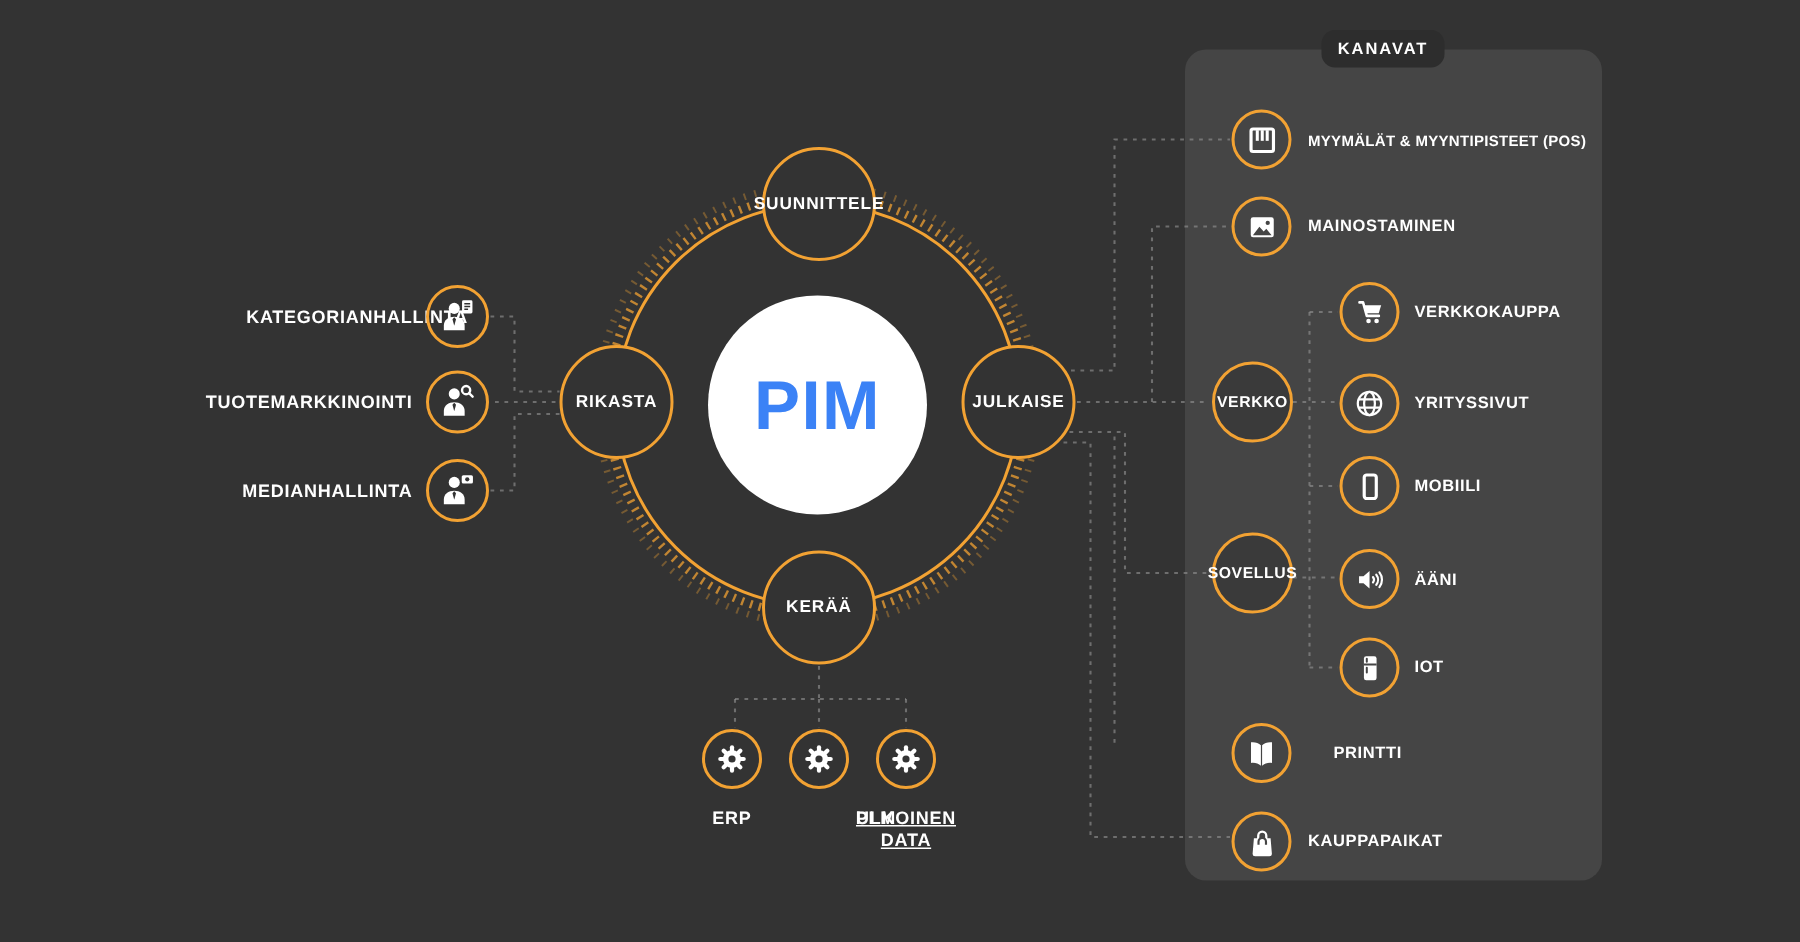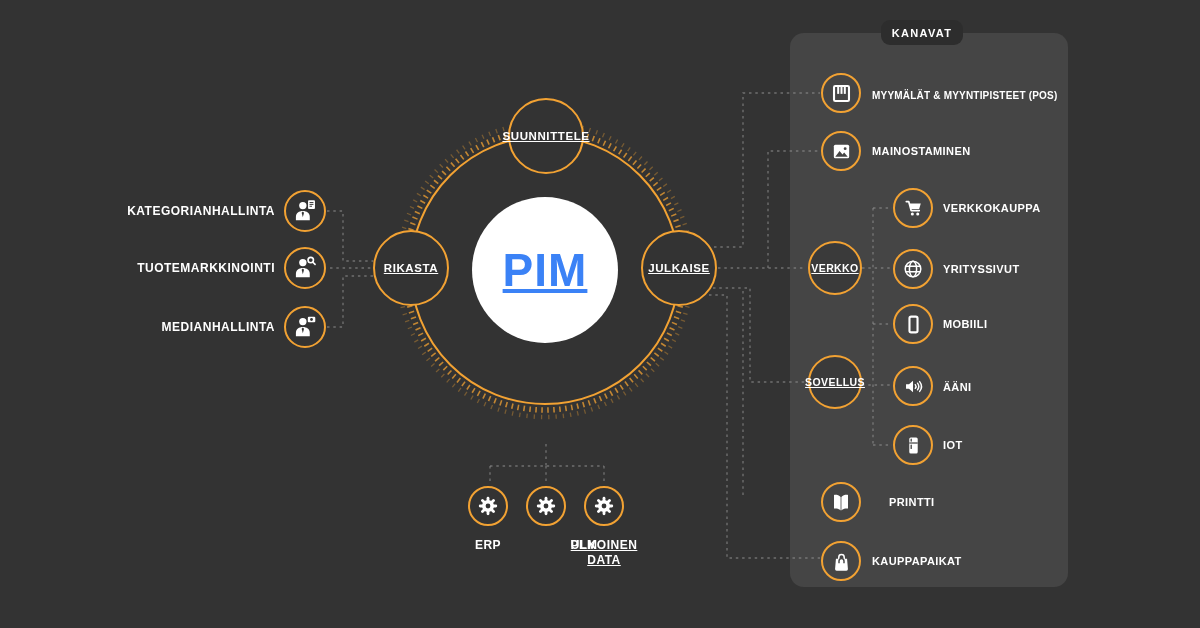--- a/index.html
+++ b/index.html
@@ -26,21 +26,21 @@
     display:flex;align-items:center;justify-content:center;
     font-size:11px;font-weight:bold;letter-spacing:1.3px;
   }
   svg.wires{position:absolute;left:0;top:0;}
   .wire{fill:none;stroke:var(--dash);stroke-width:1.4;stroke-dasharray:2.5 3.8;opacity:.65;}
   .ring{fill:none;stroke:var(--accent);stroke-width:2;}
   .tick1{fill:none;stroke:var(--accent);stroke-width:5.5;stroke-dasharray:1.6 4.4;opacity:.75;}
   .tick2{fill:none;stroke:var(--accent);stroke-width:4.5;stroke-dasharray:1.3 6;opacity:.35;}
   .circle{
     position:absolute;border-radius:50%;box-sizing:border-box;
-    display:flex;align-items:center;justify-content:center;text-align:left;text-decoration:underline;
+    display:flex;align-items:center;justify-content:center;text-align:left;
   }
   .hub{
     background:var(--white);color:#3b82f6;
     font-weight:bold;font-size:46px;letter-spacing:1px;
   }
   .node{
     border:2px solid var(--accent);background:#333333;color:var(--white);
     font-weight:bold;font-size:11.5px;letter-spacing:.6px;
   }
   .icirc{border:2px solid var(--accent);}
@@ -104,25 +104,28 @@
   <div class="circle hub" style="left:472px;top:197px;width:146px;height:146px;">
     <span>PIM</span>
   </div>
 
   <div class="circle node" style="left:508px;top:98px;width:76px;height:76px;">
     <span>SUUNNITTELE</span>
   </div>
   <div class="circle node" style="left:641px;top:230px;width:76px;height:76px;">
     <span>JULKAISE</span>
   </div>
+  <div class="circle node" style="left:508px;top:367px;width:76px;height:76px;">
+    <span>KERÄÄ</span>
+  </div>
   <div class="circle node" style="left:373px;top:230px;width:76px;height:76px;">
     <span>RIKASTA</span>
   </div>
 
-  <span class="lbl" style="right:925px;top:211px;margin-left:36px;">KATEGORIANHALLINTA</span>
+  <span class="lbl" style="right:888px;top:211px;margin-left:36px;">KATEGORIANHALLINTA</span>
   <div class="circle icirc" style="left:284px;top:190px;width:42px;height:42px;">
     <svg width="26" height="26" viewBox="0 0 24 24">
       <circle cx="10" cy="7" r="3.4" fill="#fff"></circle>
       <path d="M3.6 20.5 v-3 c0-3.5 2.9-5.4 6.4-5.4 s6.4 1.9 6.4 5.4 v3 Z" fill="#fff"></path>
       <path d="M10 12.4 l-1.1 1.3 1.1 4 1.1-4 Z" fill="#333333"></path>
       <rect x="14.8" y="2" width="6.4" height="8.2" rx="0.9" fill="#fff"></rect>
       <path d="M16.2 4.2 h3.6 M16.2 5.9 h3.6 M16.2 7.6 h2.3" stroke="#333333" stroke-width="0.9" fill="none"></path>
     </svg>
   </div>
 

